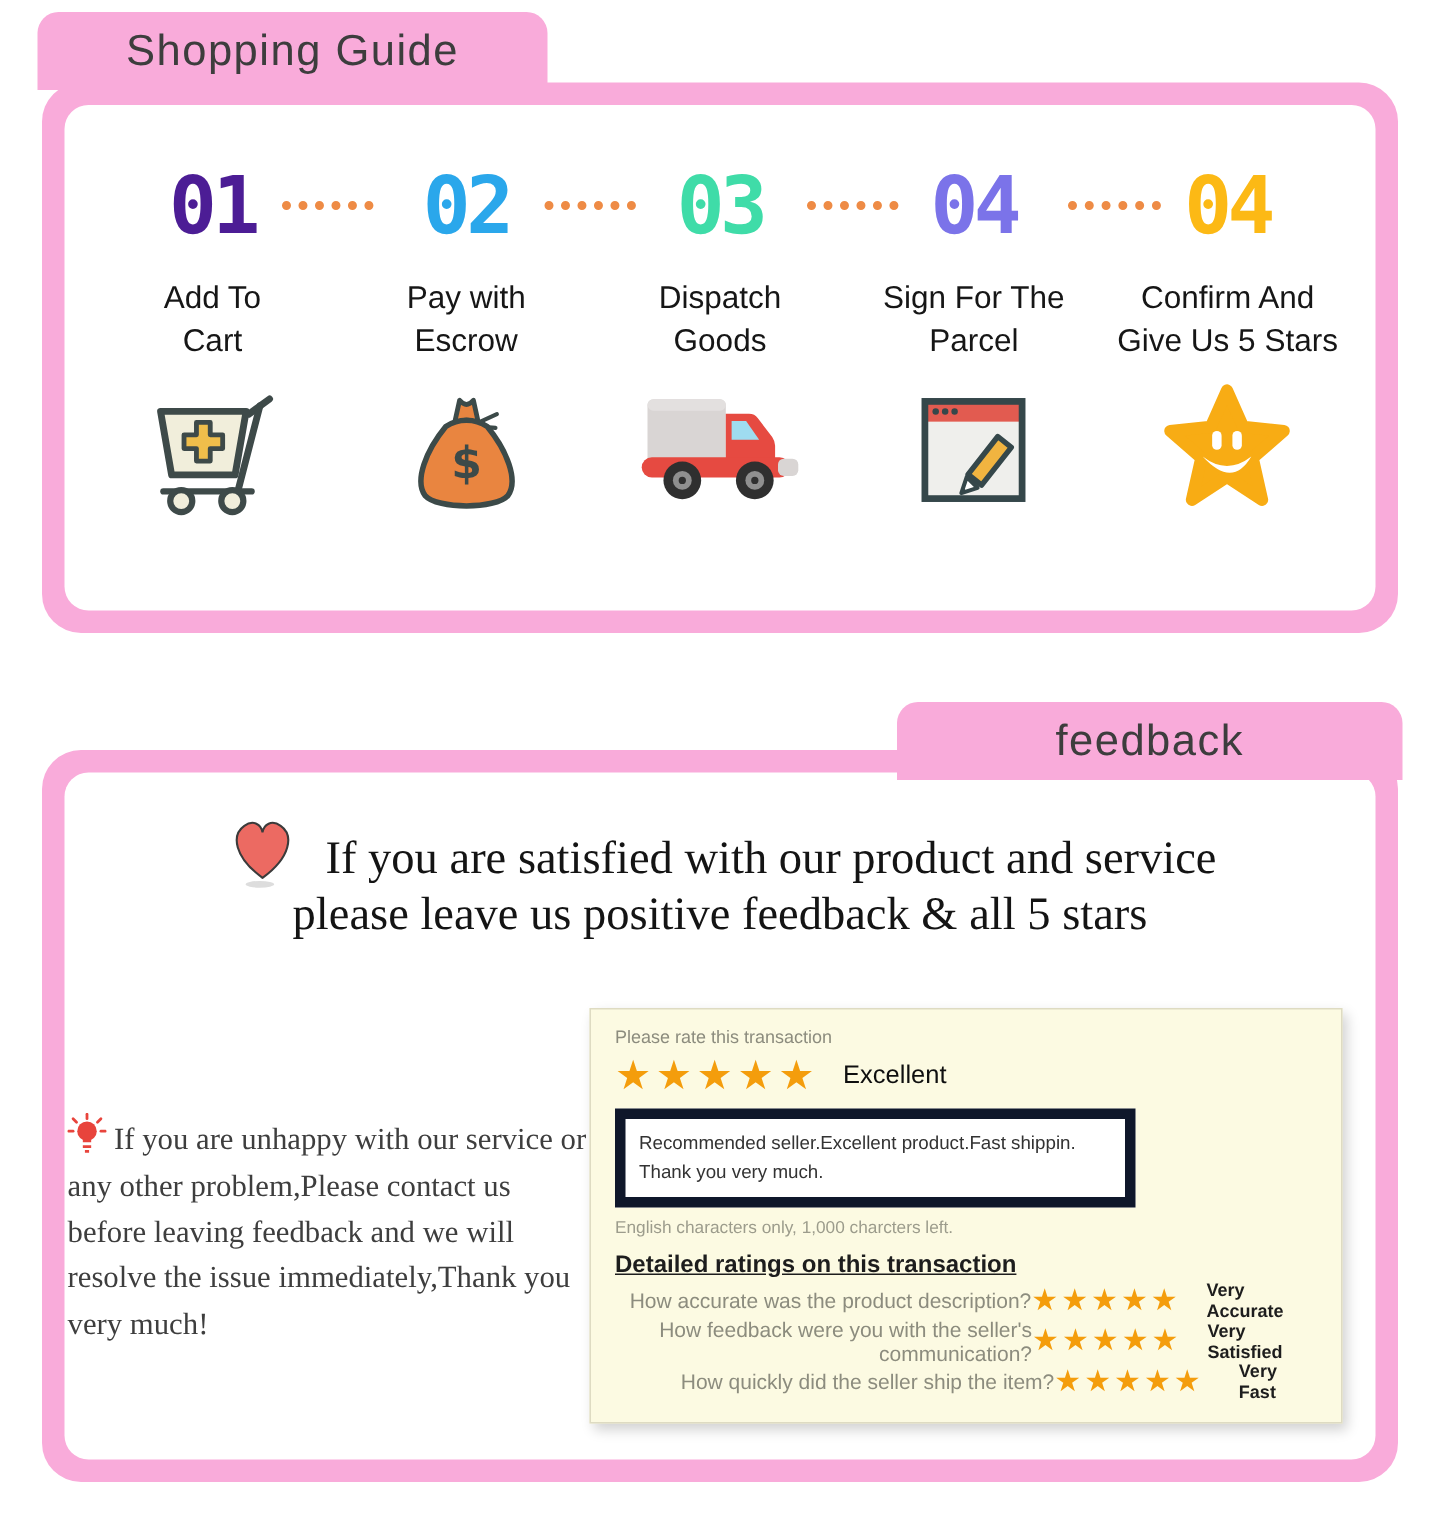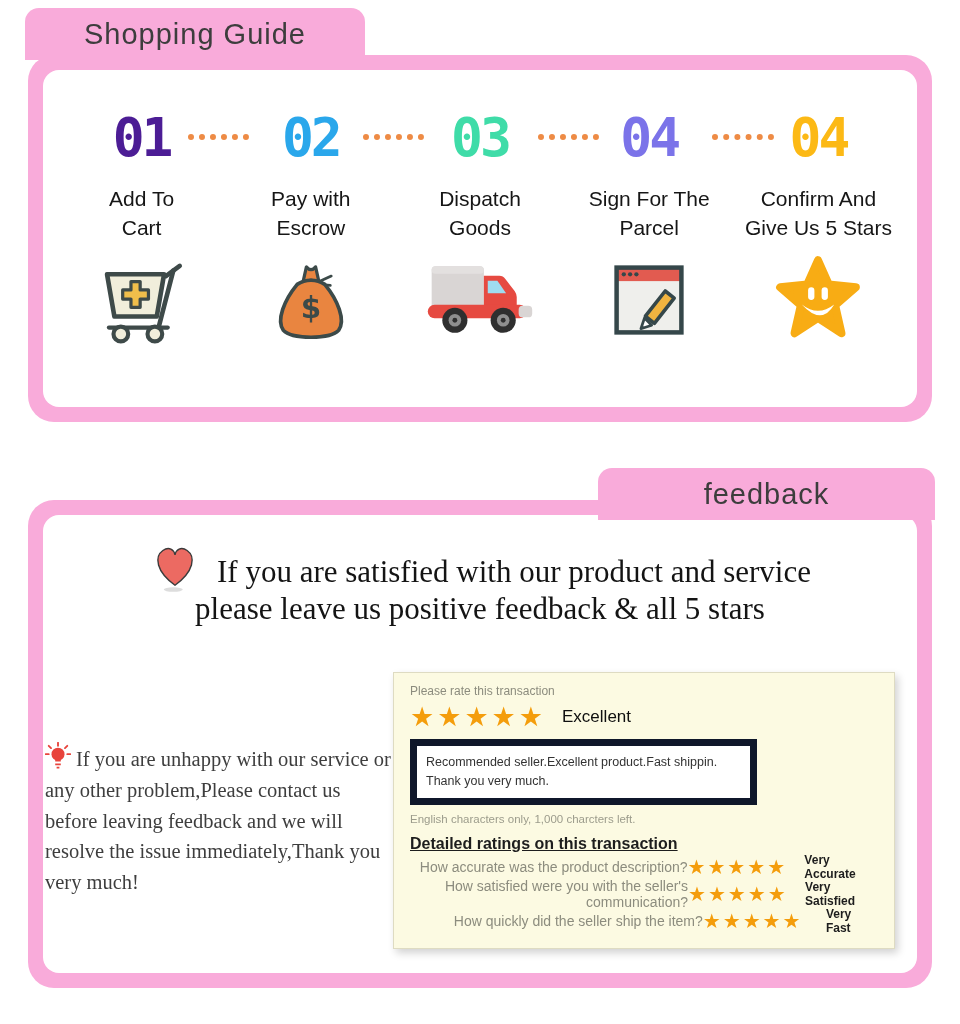--- a/index.html
+++ b/index.html
@@ -217,21 +217,21 @@
     </div>
     <div class="hint">English characters only, 1,000 charcters left.</div>
     <div class="detailed">Detailed ratings on this transaction</div>
 
     <div class="rating-row">
       <span class="rating-q">How accurate was the product description?</span>
       <span class="stars-small">★★★★★</span>
       <span class="rating-a">Very Accurate</span>
     </div>
     <div class="rating-row">
-      <span class="rating-q">How satisfied were you with the seller's communication?</span>
+      <span class="rating-q">How feedback were you with the seller's communication?</span>
       <span class="stars-small">★★★★★</span>
       <span class="rating-a">Very Satisfied</span>
     </div>
     <div class="rating-row">
       <span class="rating-q">How quickly did the seller ship the item?</span>
       <span class="stars-small">★★★★★</span>
       <span class="rating-a">Very Fast</span>
     </div>
   </div>
 

